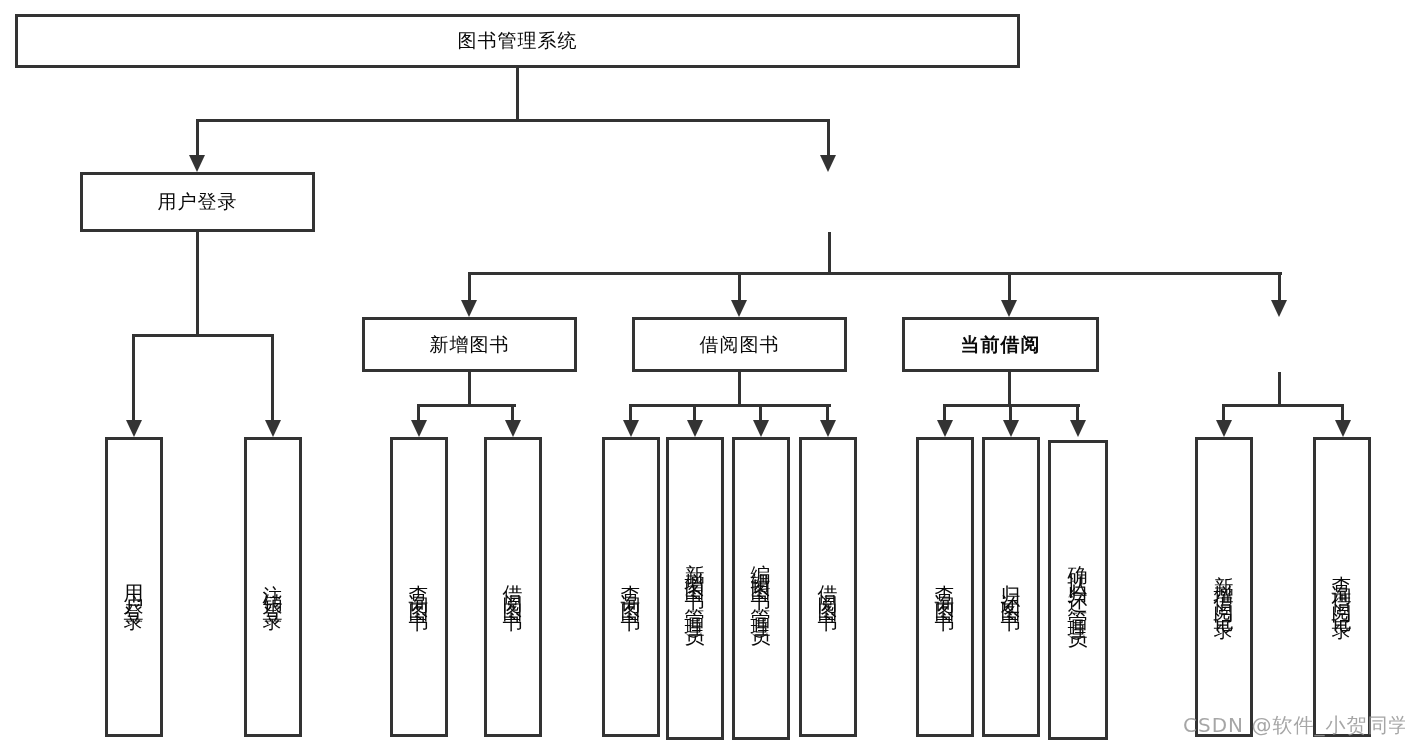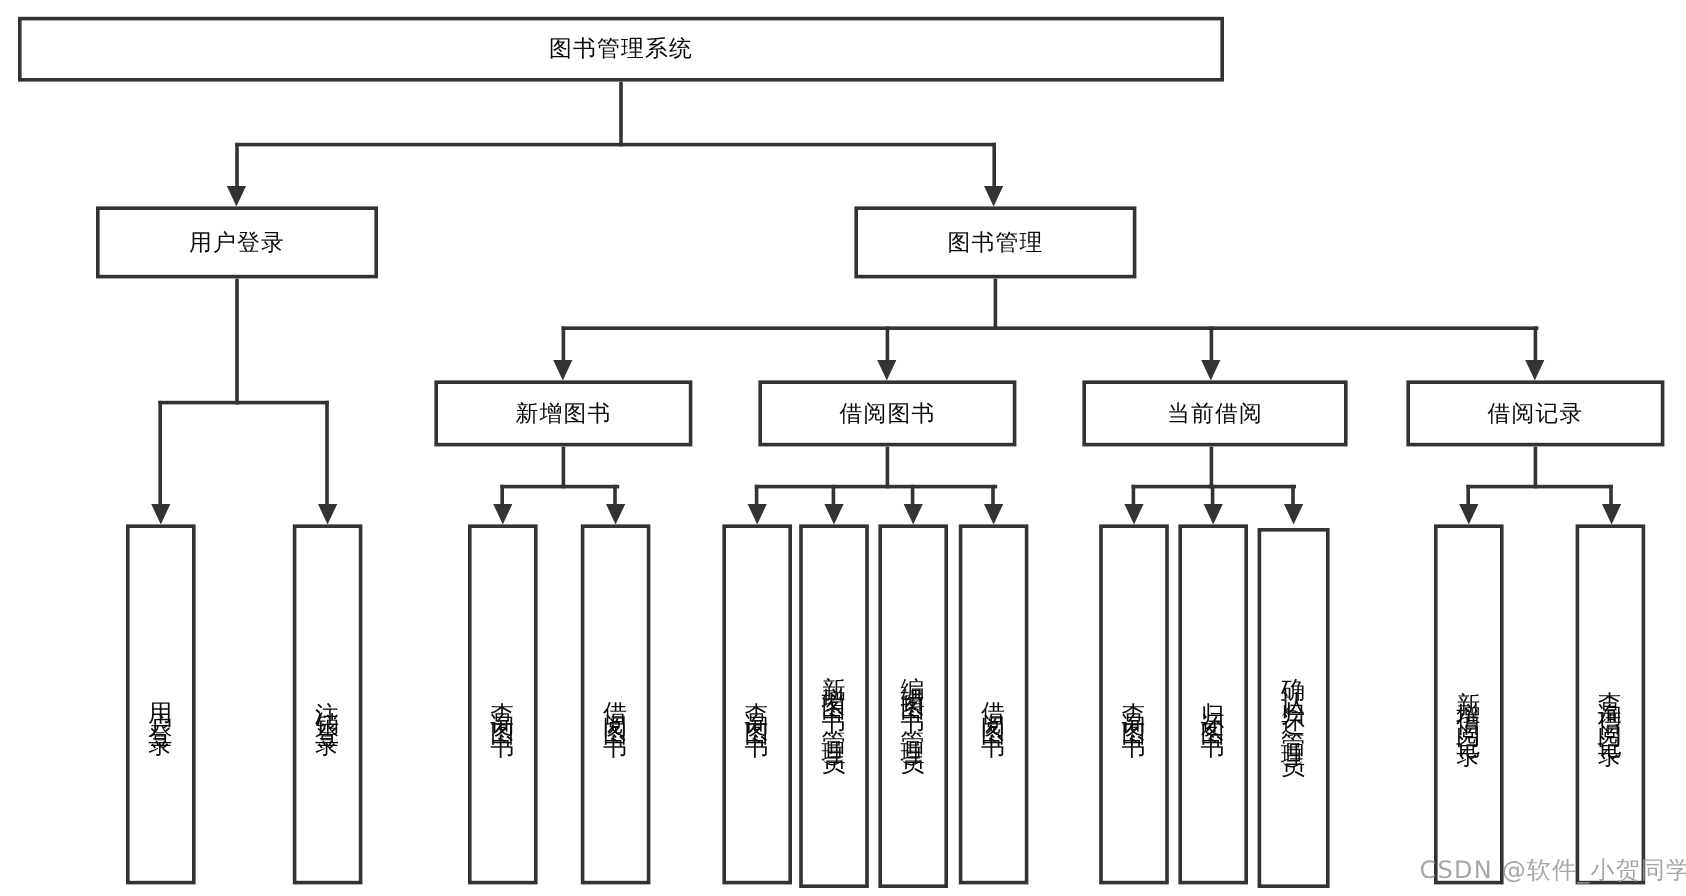--- a/index.html
+++ b/index.html
@@ -61,21 +61,20 @@
   <div class="node h" style="left:15px;top:14px;width:1005px;height:54px;">图书管理系统</div>
 
   <div class="line" style="left:516px;top:68px;width:3px;height:54px;"></div>
   <div class="line" style="left:196px;top:119px;width:634px;height:3px;"></div>
   <div class="line" style="left:196px;top:119px;width:3px;height:40px;"></div>
   <div class="arrow" style="left:189px;top:155px;"></div>
   <div class="line" style="left:827px;top:119px;width:3px;height:40px;"></div>
   <div class="arrow" style="left:820px;top:155px;"></div>
 
   <div class="node h" style="left:80px;top:172px;width:235px;height:60px;">用户登录</div>
-  <div class="node h" style="left:712px;top:172px;width:235px;height:60px;">图书管理</div>
 
   <div class="line" style="left:196px;top:232px;width:3px;height:105px;"></div>
   <div class="line" style="left:132px;top:334px;width:142px;height:3px;"></div>
   <div class="line" style="left:132px;top:334px;width:3px;height:88px;"></div>
   <div class="arrow" style="left:126px;top:420px;"></div>
   <div class="line" style="left:271px;top:334px;width:3px;height:88px;"></div>
   <div class="arrow" style="left:265px;top:420px;"></div>
 
   <div class="line" style="left:828px;top:232px;width:3px;height:43px;"></div>
   <div class="line" style="left:468px;top:272px;width:814px;height:3px;"></div>
@@ -83,22 +82,21 @@
   <div class="arrow" style="left:461px;top:300px;"></div>
   <div class="line" style="left:738px;top:272px;width:3px;height:30px;"></div>
   <div class="arrow" style="left:731px;top:300px;"></div>
   <div class="line" style="left:1008px;top:272px;width:3px;height:30px;"></div>
   <div class="arrow" style="left:1001px;top:300px;"></div>
   <div class="line" style="left:1278px;top:272px;width:3px;height:30px;"></div>
   <div class="arrow" style="left:1271px;top:300px;"></div>
 
   <div class="node h" style="left:362px;top:317px;width:215px;height:55px;">新增图书</div>
   <div class="node h" style="left:632px;top:317px;width:215px;height:55px;">借阅图书</div>
-  <div class="node h" style="left:902px;top:317px;width:221px;height:55px;">当前借阅</div>
-  <div class="node h" style="left:1172px;top:317px;width:215px;height:55px;">借阅记录</div>
+  <div class="node h" style="left:902px;top:317px;width:197px;height:55px;font-weight:bold;">当前借阅</div>
 
   <div class="line" style="left:468px;top:372px;width:3px;height:35px;"></div>
   <div class="line" style="left:417px;top:404px;width:99px;height:3px;"></div>
   <div class="line" style="left:417px;top:404px;width:3px;height:20px;"></div>
   <div class="arrow" style="left:411px;top:420px;"></div>
   <div class="line" style="left:511px;top:404px;width:3px;height:20px;"></div>
   <div class="arrow" style="left:505px;top:420px;"></div>
 
   <div class="line" style="left:738px;top:372px;width:3px;height:35px;"></div>
   <div class="line" style="left:629px;top:404px;width:202px;height:3px;"></div>

